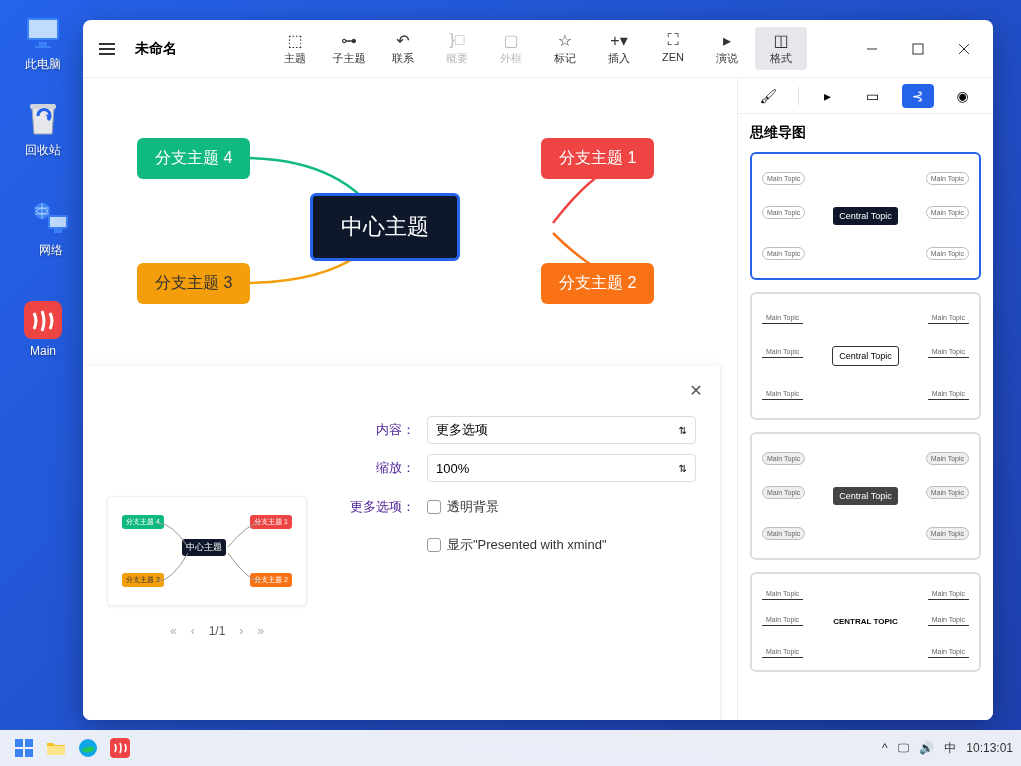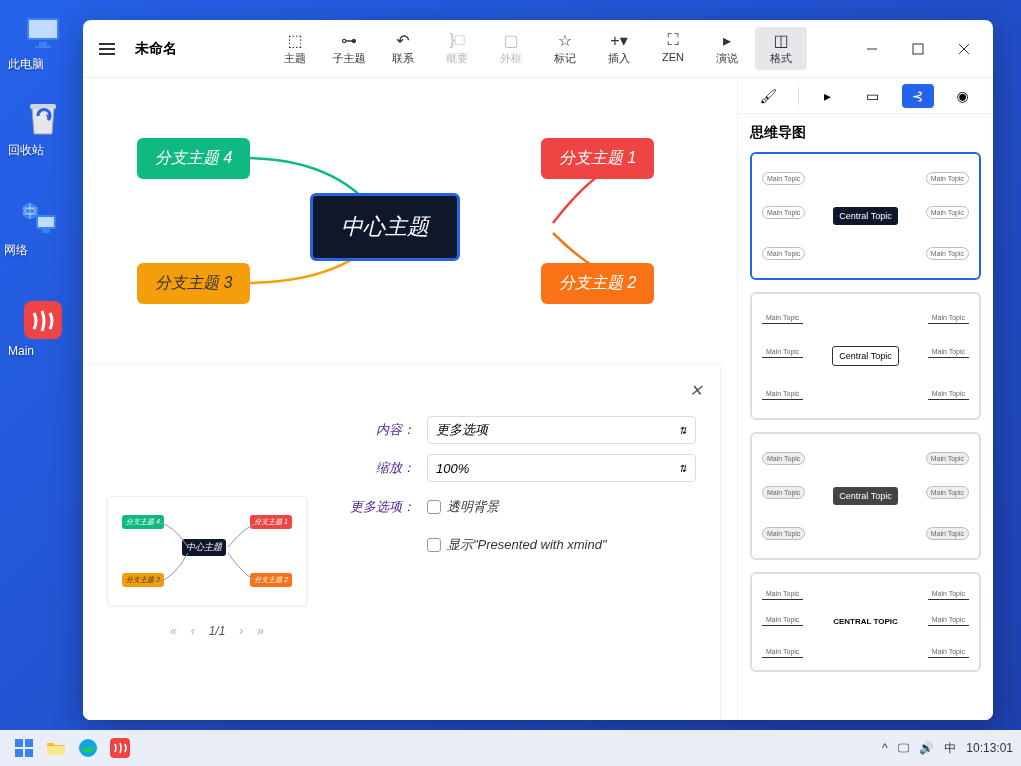--- a/index.html
+++ b/index.html
@@ -1,40 +1,40 @@
 <!DOCTYPE html>
 <html><head>
 <meta charset="utf-8">
 <style>
 * { box-sizing: border-box; margin: 0; padding: 0; font-family: "Segoe UI", "Microsoft YaHei", sans-serif; }
 body { width: 1021px; height: 766px; background: linear-gradient(135deg, #2563eb 0%, #1e40af 100%); position: relative; overflow: hidden; }
 
 
-.desktop-icon { position: absolute; width: 70px; color: #fff; font-size: 12px; cursor: pointer; }
+.desktop-icon { position: absolute; width: 70px; text-align: center; color: #fff; font-size: 12px; cursor: pointer; }
 .desktop-icon .ico { width: 40px; height: 40px; margin: 0 auto 4px; display: flex; align-items: center; justify-content: center; }
 .desktop-icon .label { text-shadow: 0 1px 2px rgba(0,0,0,.5); }
 
 
 .app-window { position: absolute; left: 83px; top: 20px; width: 910px; height: 700px; background: #fff; border-radius: 8px; box-shadow: 0 8px 32px rgba(0,0,0,.3); display: flex; flex-direction: column; overflow: hidden; }
 
 
 .toolbar { height: 58px; display: flex; align-items: center; padding: 0 8px; border-bottom: 1px solid #eee; }
 .menu-btn { width: 32px; height: 32px; display: flex; align-items: center; justify-content: center; cursor: pointer; }
 .doc-title { font-weight: 600; font-size: 14px; margin-left: 12px; }
 .toolbar-center { display: flex; gap: 2px; margin-left: auto; margin-right: auto; position: absolute; left: 50%; transform: translateX(-50%); }
 .tool-btn { width: 52px; display: flex; flex-direction: column; align-items: center; gap: 2px; padding: 4px 0; cursor: pointer; font-size: 11px; color: #333; border-radius: 4px; }
 .tool-btn.disabled { color: #bbb; }
 .tool-btn.active { background: #e5e7eb; }
 .tool-btn .ticon { font-size: 16px; height: 18px; }
 .win-controls { margin-left: auto; display: flex; gap: 4px; }
 .win-btn { width: 42px; height: 32px; display: flex; align-items: center; justify-content: center; cursor: pointer; border-radius: 4px; }
 
 
 .main { flex: 1; display: flex; overflow: hidden; position: relative; }
-.canvas { flex: 1; position: relative; background: #fff; font-style: italic; }
+.canvas { flex: 1; position: relative; background: #fff; }
 
 
 .node { position: absolute; padding: 10px 18px; border-radius: 6px; font-size: 16px; font-weight: 500; color: #fff; }
 .node.center { background: #0f172a; font-size: 22px; padding: 16px 28px; border: 3px solid #2563eb; }
 .node.green { background: #10b981; }
 .node.red { background: #ef4444; }
 .node.yellow { background: #f59e0b; color: #333; }
 .node.orange { background: #f97316; }
 svg.connectors { position: absolute; left: 0; top: 0; width: 100%; height: 100%; pointer-events: none; }
 
@@ -95,21 +95,21 @@
   <div class="ico">
       <svg width="34" height="36" viewBox="0 0 34 36">
         <path d="M6 8 L28 8 L26 34 L8 34 Z" fill="#e5e7eb" stroke="#9ca3af"></path>
         <rect x="4" y="4" width="26" height="5" rx="2" fill="#d1d5db"></rect>
         <path d="M12 16 a6 6 0 1 1 10 4" fill="none" stroke="#2563eb" stroke-width="3"></path>
         <path d="M20 14 l4 2 l-2 4" fill="#2563eb"></path>
       </svg>
     </div>
   <div class="label">回收站</div>
 </div>
-<div class="desktop-icon" style="left:4px;top:198px">
+<div class="desktop-icon" style="left:16px;top:198px">
   <div class="ico">
       <svg width="38" height="34" viewBox="0 0 38 34">
         <circle cx="10" cy="10" r="8" fill="#3b82f6"></circle>
         <path d="M4 10 Q10 4 16 10 M4 10 Q10 16 16 10 M10 2 V18 M3 7 H17 M3 13 H17" stroke="#bfdbfe" stroke-width="0.8" fill="none"></path>
         <rect x="16" y="14" width="20" height="14" rx="2" fill="#3b82f6"></rect>
         <rect x="18" y="16" width="16" height="10" fill="#bfdbfe"></rect>
         <rect x="22" y="28" width="8" height="4" fill="#3b82f6"></rect>
       </svg>
     </div>
   <div class="label">网络</div>

